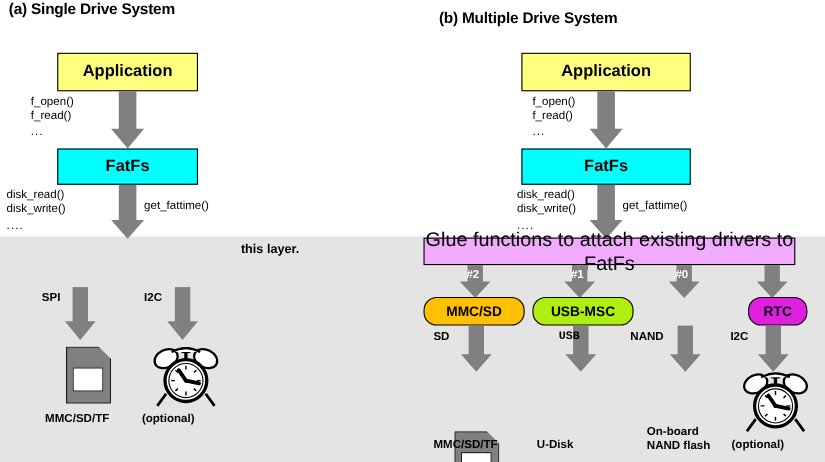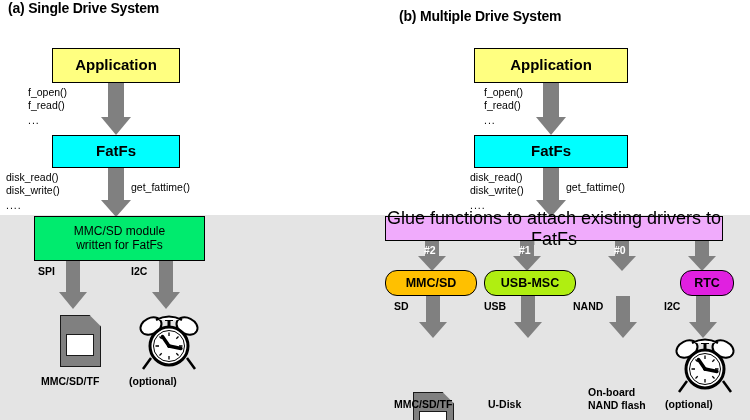--- a/index.html
+++ b/index.html
@@ -89,24 +89,20 @@
     <div class="head" style="top:32px;border-left-width:15px;border-right-width:15px;border-top-width:17px;"></div>
   </div>
 
   <div class="abs calls" style="left:6px;top:171px;">
     <div>disk_read()</div>
     <div>disk_write()</div>
     <div class="dots" style="margin-top:2px;">....</div>
   </div>
   <div class="abs calls" style="left:131px;top:181px;">get_fattime()</div>
 
-  <div class="abs box box-green" style="left:34px;top:216px;width:171px;height:45px;flex-direction:column;">
-    <div>MMC/SD module</div>
-    <div>written for FatFs</div>
-  </div>
 
   <div class="arrow" style="left:59px;top:261px;width:28px;height:50px;">
     <div class="shaft" style="width:14px;height:33px;"></div>
     <div class="head" style="top:31px;border-left-width:14px;border-right-width:14px;border-top-width:17px;"></div>
   </div>
   <div class="abs iface" style="left:38px;top:265px;">SPI</div>
 
   <div class="arrow" style="left:152px;top:261px;width:28px;height:50px;">
     <div class="shaft" style="width:14px;height:33px;"></div>
     <div class="head" style="top:31px;border-left-width:14px;border-right-width:14px;border-top-width:17px;"></div>
@@ -136,20 +132,21 @@
         <path d="M40.5 23.5 L38.3 25.7 M21.5 42.5 L23.7 40.3 M40.5 42.5 L38.3 40.3 M21.5 23.5 L23.7 25.7"></path>
       </g>
       <path d="M31 33 L24.5 23.5" stroke="#000" stroke-width="3.4" stroke-linecap="round"></path>
       <path d="M31 33 L43 35.5" stroke="#000" stroke-width="3.4" stroke-linecap="round"></path>
       <circle cx="31" cy="33" r="1.8" fill="#000"></circle>
     </svg>
   </div>
   <div class="abs devlabel" style="left:129px;top:375px;width:80px;">(optional)</div>
 
   <div class="abs note" style="left:219px;top:219px;">
+    <div>this layer.</div>
   </div>
 
   <div class="abs sec-title" style="left:399px;top:8px;">(b) Multiple Drive System</div>
 
   <div class="abs box box-app" style="left:474px;top:48px;width:154px;height:35px;">Application</div>
 
   <div class="arrow" style="left:536px;top:83px;width:30px;height:52px;">
     <div class="shaft" style="width:16px;height:36px;"></div>
     <div class="head" style="top:34px;border-left-width:15px;border-right-width:15px;border-top-width:18px;"></div>
   </div>
@@ -206,21 +203,21 @@
   <div class="arrow" style="left:419px;top:296px;width:28px;height:44px;">
     <div class="shaft" style="width:14px;height:28px;"></div>
     <div class="head" style="top:26px;border-left-width:14px;border-right-width:14px;border-top-width:16px;"></div>
   </div>
   <div class="abs iface" style="left:394px;top:300px;">SD</div>
 
   <div class="arrow" style="left:514px;top:296px;width:28px;height:44px;">
     <div class="shaft" style="width:14px;height:28px;"></div>
     <div class="head" style="top:26px;border-left-width:14px;border-right-width:14px;border-top-width:16px;"></div>
   </div>
-  <div class="abs iface" style="left:484px;top:300px;">USB</div>
+  <div class="abs iface" style="left:508px;top:300px;font-family:Liberation Mono, monospace;">USB</div>
 
   <div class="arrow" style="left:609px;top:296px;width:28px;height:44px;">
     <div class="shaft" style="width:14px;height:28px;"></div>
     <div class="head" style="top:26px;border-left-width:14px;border-right-width:14px;border-top-width:16px;"></div>
   </div>
   <div class="abs iface" style="left:573px;top:300px;">NAND</div>
 
   <div class="arrow" style="left:689px;top:296px;width:28px;height:44px;">
     <div class="shaft" style="width:14px;height:28px;"></div>
     <div class="head" style="top:26px;border-left-width:14px;border-right-width:14px;border-top-width:16px;"></div>

